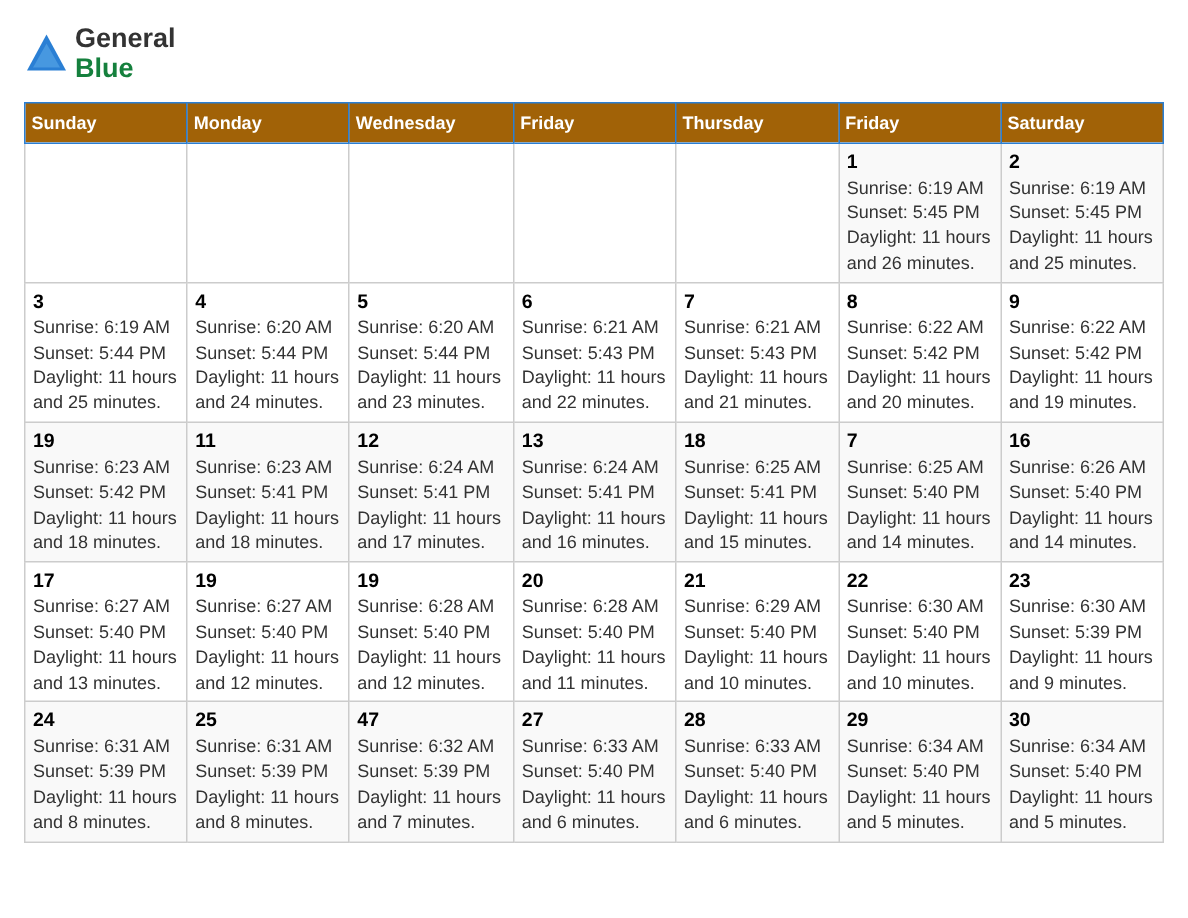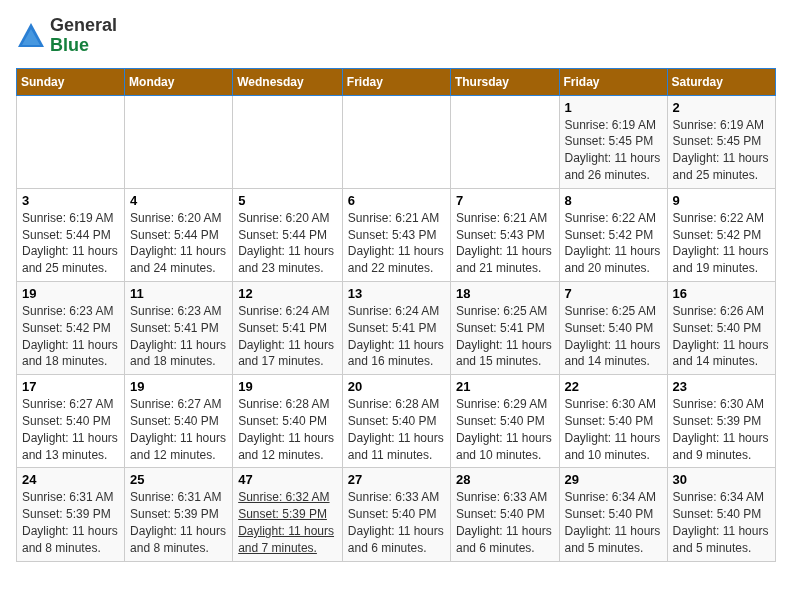--- a/index.html
+++ b/index.html
@@ -273,21 +273,21 @@
 Daylight: 11 hours and 8 minutes.</div>
         </td>
         <td>
           <div class="day-number">25</div>
           <div class="day-info" style="white-space: pre-line;">Sunrise: 6:31 AM
 Sunset: 5:39 PM
 Daylight: 11 hours and 8 minutes.</div>
         </td>
         <td>
           <div class="day-number">47</div>
-          <div class="day-info" style="white-space: pre-line; text-decoration: underline;">Sunrise: 6:32 AM
+          <div class="day-info" style="white-space: pre-line;">Sunrise: 6:32 AM
 Sunset: 5:39 PM
 Daylight: 11 hours and 7 minutes.</div>
         </td>
         <td>
           <div class="day-number">27</div>
           <div class="day-info" style="white-space: pre-line;">Sunrise: 6:33 AM
 Sunset: 5:40 PM
 Daylight: 11 hours and 6 minutes.</div>
         </td>
         <td>

